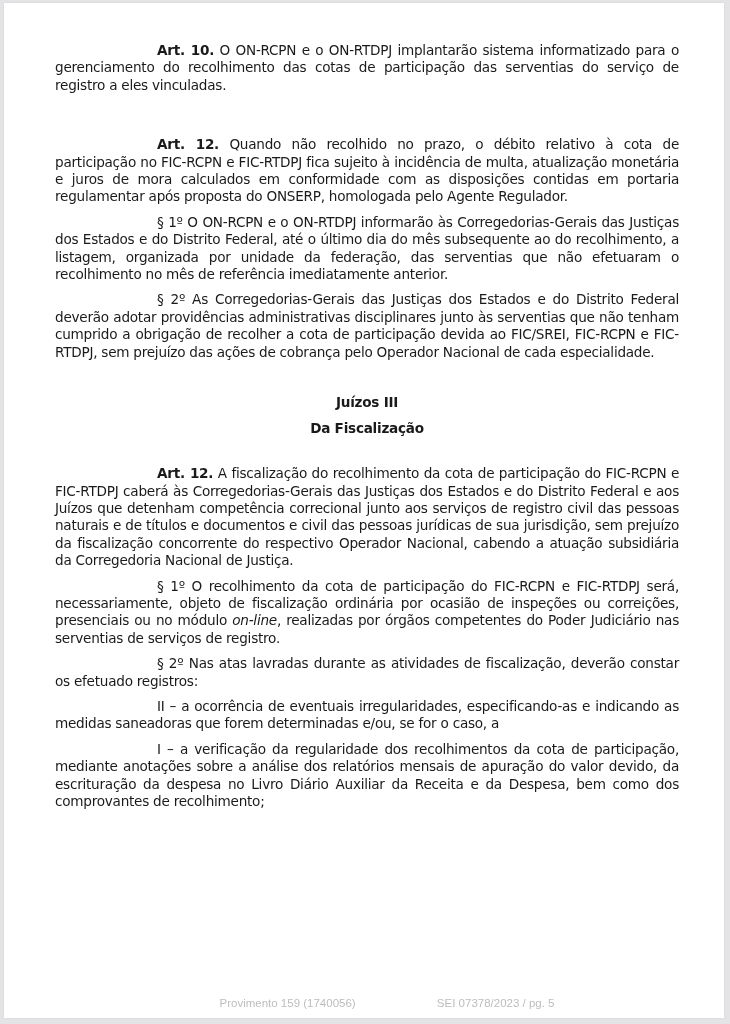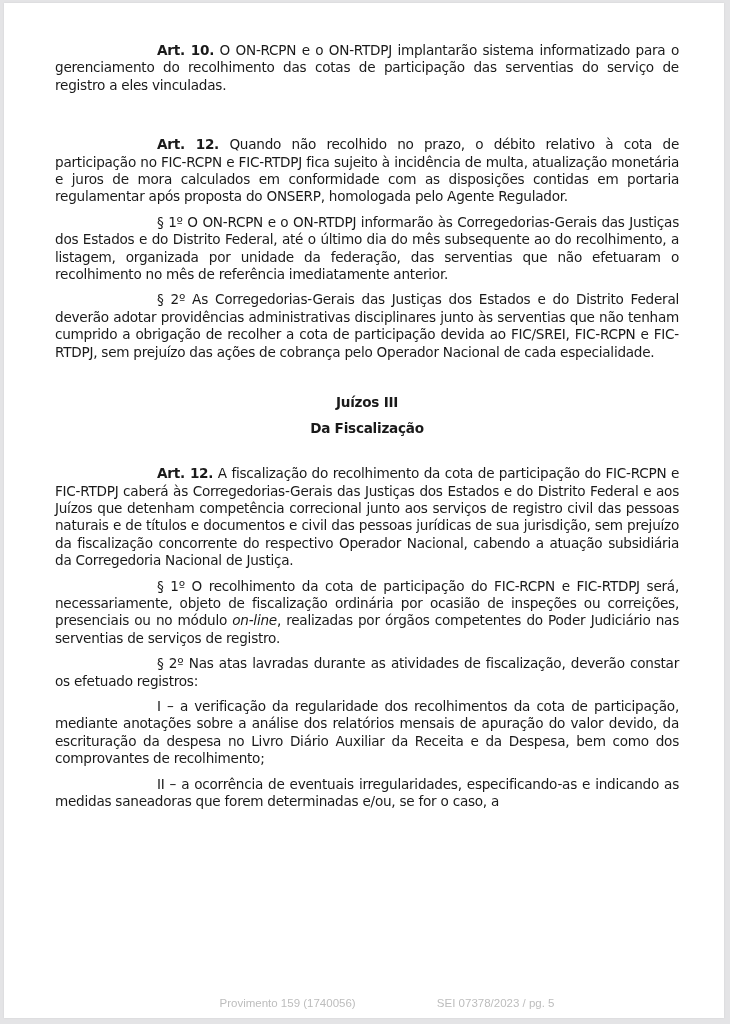--- a/index.html
+++ b/index.html
@@ -57,23 +57,23 @@
       <p class="section-title">Juízos III</p>
       <p class="section-title" style="margin-top:4px;">Da Fiscalização</p>
     </div>
 
     <p class="para"><span class="indent"></span><b>Art. 12.</b><span> A fiscalização do recolhimento da cota de participação do FIC-RCPN e FIC-RTDPJ caberá às Corregedorias-Gerais das Justiças dos Estados e do Distrito Federal e aos Juízos que detenham competência correcional junto aos serviços de registro civil das pessoas naturais e de títulos e documentos e civil das pessoas jurídicas de sua jurisdição, sem prejuízo da fiscalização concorrente do respectivo Operador Nacional, cabendo a atuação subsidiária da Corregedoria Nacional de Justiça.</span></p>
 
     <p class="para"><span class="indent"></span><span>§ 1º O recolhimento da cota de participação do FIC-RCPN e FIC-RTDPJ será, necessariamente, objeto de fiscalização ordinária por ocasião de inspeções ou correições, presenciais ou no módulo </span><i>on-line</i><span>, realizadas por órgãos competentes do Poder Judiciário nas serventias de serviços de registro.</span></p>
 
     <p class="para"><span class="indent"></span><span>§ 2º Nas atas lavradas durante as atividades de fiscalização, deverão constar os efetuado registros:</span></p>
 
+    <p class="para"><span class="indent"></span><span>II – a ocorrência de eventuais irregularidades, especificando-as e indicando as medidas saneadoras que forem determinadas e/ou, se for o caso, a</span></p>
+
     <p class="para"><span class="indent"></span><span>I – a verificação da regularidade dos recolhimentos da cota de participação, mediante anotações sobre a análise dos relatórios mensais de apuração do valor devido, da escrituração da despesa no Livro Diário Auxiliar da Receita e da Despesa, bem como dos comprovantes de recolhimento;</span></p>
-
-    <p class="para"><span class="indent"></span><span>II – a ocorrência de eventuais irregularidades, especificando-as e indicando as medidas saneadoras que forem determinadas e/ou, se for o caso, a</span></p>
 
   </div>
 
   <div class="footer">
     <span>Provimento 159 (1740056)</span>
     <span>SEI 07378/2023 / pg. 5</span>
   </div>
 </div>
 
 </body></html>

